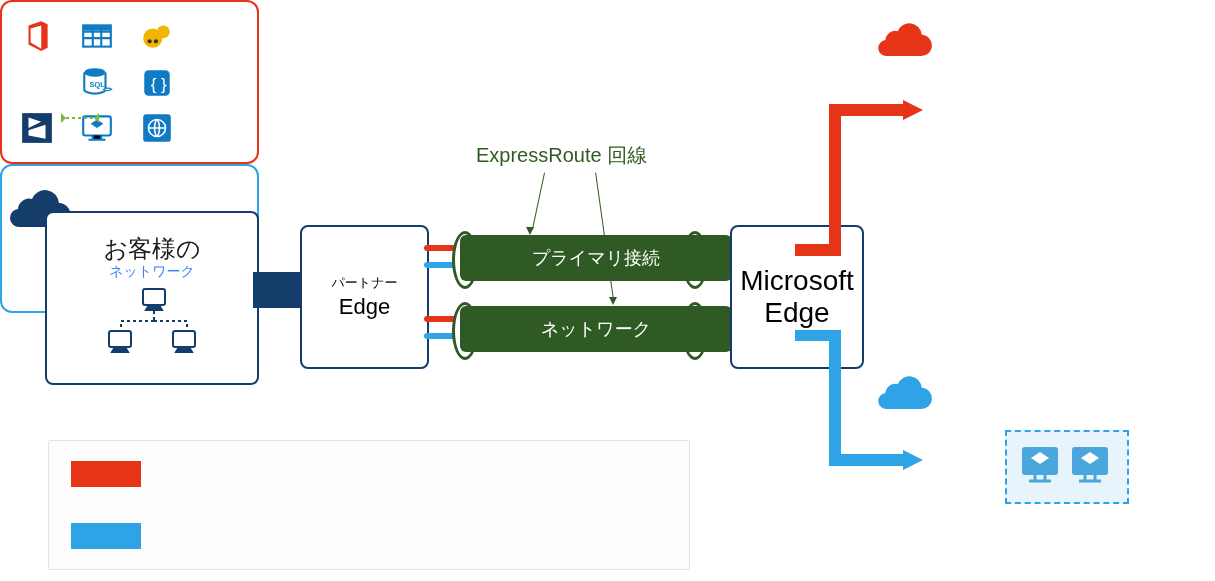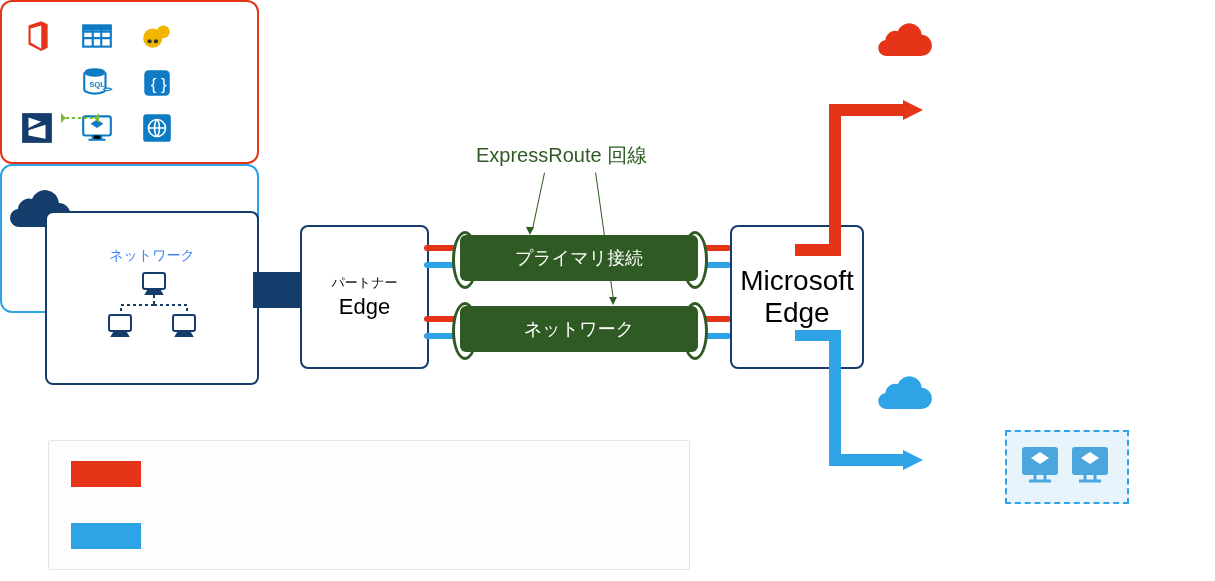--- a/index.html
+++ b/index.html
@@ -23,21 +23,21 @@
   #bar1{left:253px;top:272px;width:50px;height:36px}
   
   .rail{position:absolute;height:6px;border-radius:3px}
   .rail.red{background:#e53417}
   .rail.blue{background:#2ea3e6}
   .rail.c1{left:424px;width:307px}
   .rail.t1{top:245px}
   .rail.t2{top:262px}
   .rail.t3{top:316px}
   .rail.t4{top:333px}
-  .tube{position:absolute;left:460px;width:238px;height:46px;background:#2f5a23;border-radius:6px;color:#fff;display:flex;align-items:center;justify-content:center;font-size:18px}
+  .tube{position:absolute;left:460px;width:272px;height:46px;background:#2f5a23;border-radius:6px;color:#fff;display:flex;align-items:center;justify-content:center;font-size:18px}
   #tube1{top:235px}
   #tube2{top:306px}
   .cap{position:absolute;width:20px;height:52px;border:3px solid #2f5a23;border-radius:50%;background:#fff}
   .cap.l{left:452px}
   .cap.r{left:682px}
   .cap.t1c{top:231px}
   .cap.t2c{top:302px}
   
   #erlabel{position:absolute;left:476px;top:142px;color:#2f5a23;font-size:20px}
   
@@ -70,20 +70,21 @@
       <path d="M55 20a14 14 0 0 0-27-4 11 11 0 0 0-14 10 9 9 0 0 0 2 18h38a12 12 0 0 0 1-24z" fill="#e53417"></path>
     </svg>
 </div>
 <div class="cloud" style="left:873px;top:370px">
 <svg width="62" height="40" viewBox="0 0 70 45">
       <path d="M55 20a14 14 0 0 0-27-4 11 11 0 0 0-14 10 9 9 0 0 0 2 18h38a12 12 0 0 0 1-24z" fill="#2ea3e6"></path>
     </svg>
 </div>
 
 <div id="cust" class="box">
+  <div class="t1">お客様の</div>
   <div class="t2">ネットワーク</div>
   <div class="icons">
     <svg width="95" height="72" viewBox="0 0 95 72">
       <g fill="none" stroke="#153d6c" stroke-width="2">
         <rect x="38" y="2" width="22" height="16" rx="2" fill="#fff"></rect>
         <path d="M44 18h10l3 5h-16z" fill="#153d6c"></path>
         <rect x="4" y="44" width="22" height="16" rx="2" fill="#fff"></rect>
         <path d="M10 60h10l3 5h-16z" fill="#153d6c"></path>
         <rect x="68" y="44" width="22" height="16" rx="2" fill="#fff"></rect>
         <path d="M74 60h10l3 5h-16z" fill="#153d6c"></path>

